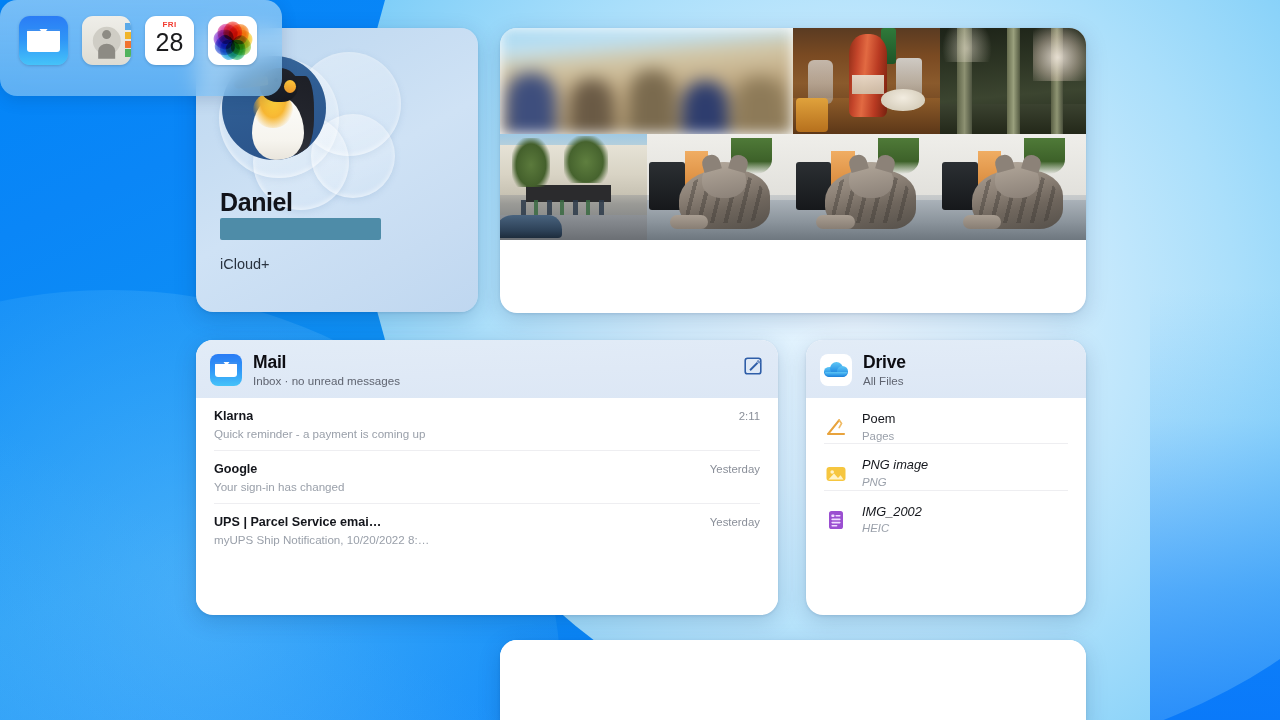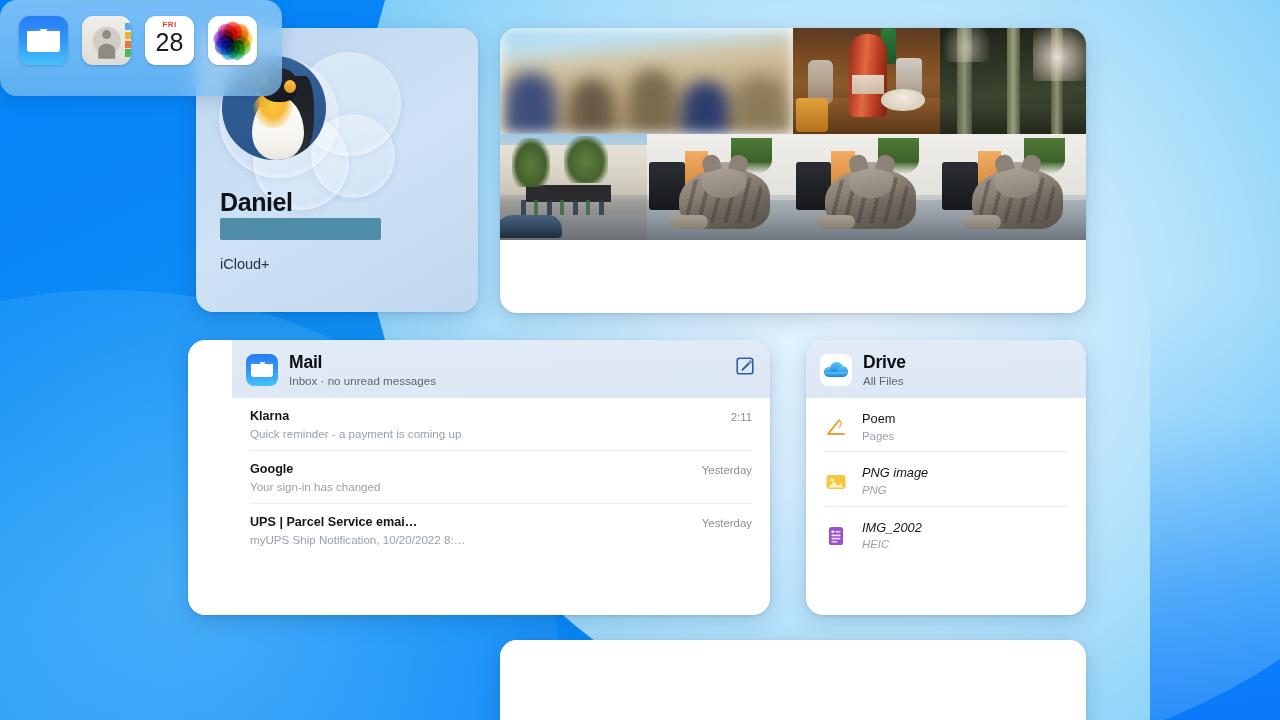--- a/index.html
+++ b/index.html
@@ -196,37 +196,37 @@
   .ph-cat i.head { left:38%; top:26%; width:30%; height:34%;
     background: linear-gradient(170deg,#b3a89b,#8a8077); border-radius:48% 48% 44% 44%; }
   .ph-cat i.ear1 { left:38%; top:20%; width:12%; height:15%;
     background:#8c8278; border-radius:50% 50% 0 0; transform: rotate(-16deg);}
   .ph-cat i.ear2 { left:57%; top:20%; width:12%; height:15%;
     background:#8c8278; border-radius:50% 50% 0 0; transform: rotate(16deg);}
   .ph-cat i.paw { left:16%; top:76%; width:26%; height:14%;
     background: linear-gradient(180deg,#a99e92,#887e74); border-radius:14px;}
 
   
-  #mail-widget { left:188px; top:340px; width:582px; height:275px;padding-left:44px; }
+  #mail-widget { left:196px; top:340px; width:582px; height:275px; }
   .mail-body { display:flex; height:206px; background:#fff; }
   .mail-col { flex:1 1 0; padding:0 18px; position:relative; }
   .mail-col.left { border-right:1px solid #ececef; }
   .mail-item { padding:11px 0 10px 0; }
   .mail-item + .mail-item { border-top:1px solid #eeeef1; }
-  .mail-row1 { display:flex; justify-content:space-between; align-items:flex-end; gap:8px; }
+  .mail-row1 { display:flex; justify-content:space-between; align-items:center; gap:8px; }
   .mail-from { font-size:12.6px; color:#14161c; font-weight:600; white-space:nowrap; overflow:hidden; text-overflow:ellipsis; }
   .mail-time { font-size:11.4px; color:#8a8f99; font-weight:400; flex:0 0 auto; }
   .mail-prev { font-size:11.6px; color:#9aa0aa; margin-top:4px; white-space:nowrap; overflow:hidden; text-overflow:ellipsis; }
   .mail-redact { height:40px; background:#4a88a4; border-radius:2px; margin:13px 0 4px 0; }
   .compose-icon { position:absolute; right:16px; top:17px; width:18px; height:18px; cursor:pointer; }
 
   
   #drive-widget { left:806px; top:340px; width:280px; height:275px; }
   .drive-body { background:#fff; padding:0 18px; }
-  .drive-item { display:flex; align-items:center; gap:14px; padding:13px 0 8px 0; }
+  .drive-item { display:flex; align-items:center; gap:14px; padding:13px 0 0 0; }
   .drive-item + .drive-item { border-top:1px solid #eeeef1;font-style:italic; }
   .drive-ficon { width:24px; height:26px; flex:0 0 auto; position:relative; }
   .drive-name { font-size:12.8px; color:#14161c; font-weight:500; line-height:1.2;}
   .drive-kind { font-size:11.4px; color:#9aa0aa; margin-top:3px; line-height:1.2;}
 
   
   #dock-widget {
     left:196px; top:640px; width:282px; height:96px;
     background: linear-gradient(180deg, rgba(152,206,246,0.78) 0%, rgba(128,192,242,0.72) 100%);
     border-radius:17px;

